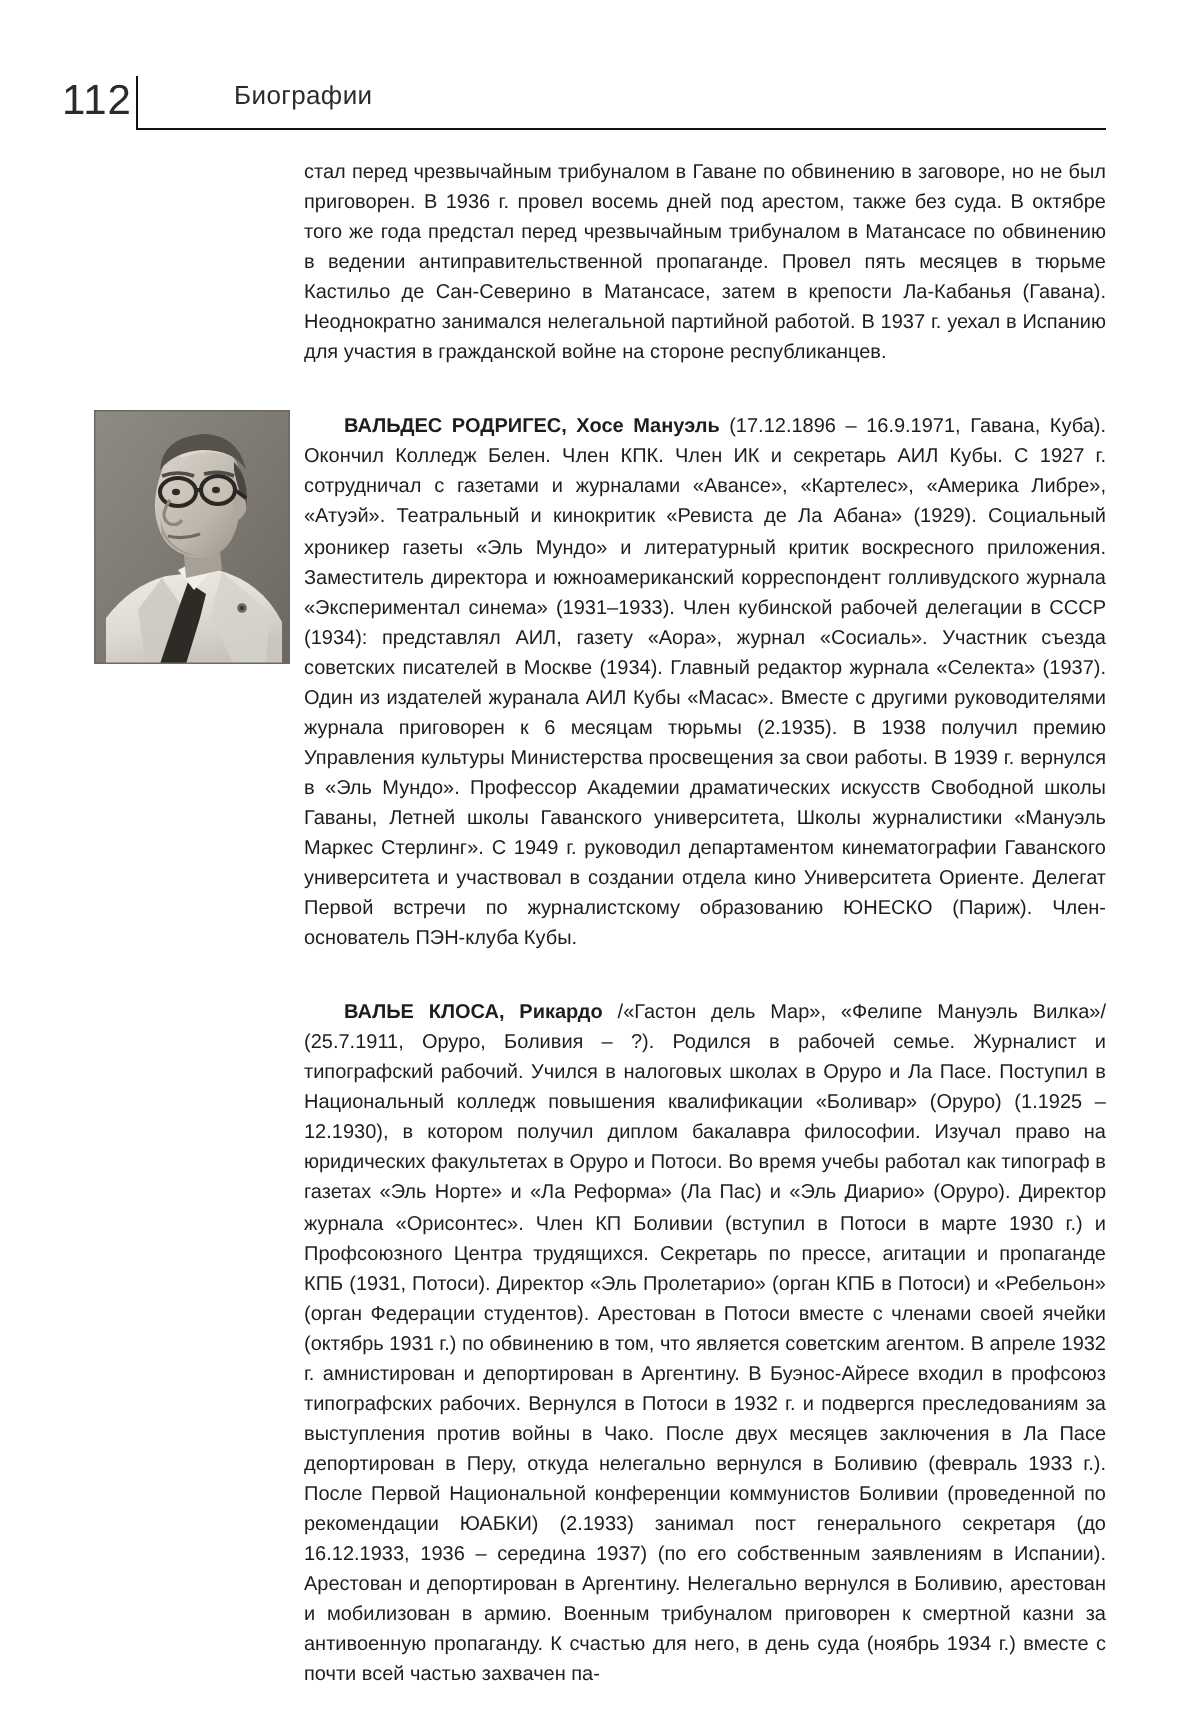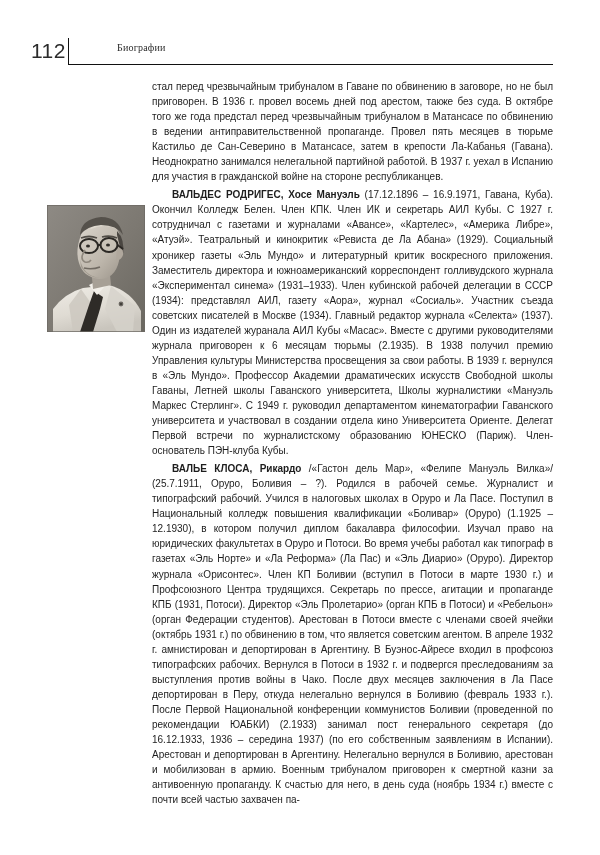--- a/index.html
+++ b/index.html
@@ -50,25 +50,24 @@
     left: 68px;
     top: 0px;
     width: 1px;
     height: 27px;
     background: #111111;
   }
   .header-label {
     position: absolute;
     left: 117px;
     top: 3px;
-    font-size: 10px;
+    font-size: 13px;
     line-height: 13px;
     color: #2b2b2b;
     letter-spacing: 0.2px;
-    font-family: Liberation Serif, serif;
   }
   .header-hrule {
     position: absolute;
     left: 68px;
     top: 26px;
     width: 485px;
     height: 1.4px;
     background: #111111;
   }
 
@@ -83,21 +82,21 @@
   .para {
     margin: 0;
     font-size: 10px;
     line-height: 15.05px;
     text-align: justify;
     text-justify: inter-word;
     color: #1d1d1d;
     hyphens: manual;
   }
   .para + .para {
-    margin-top: 3px;
+    margin-top: 22px;
   }
   .para.indent {
     text-indent: 20px;
   }
   .para b {
     font-weight: 700;
   }
 
   
   .portrait {

